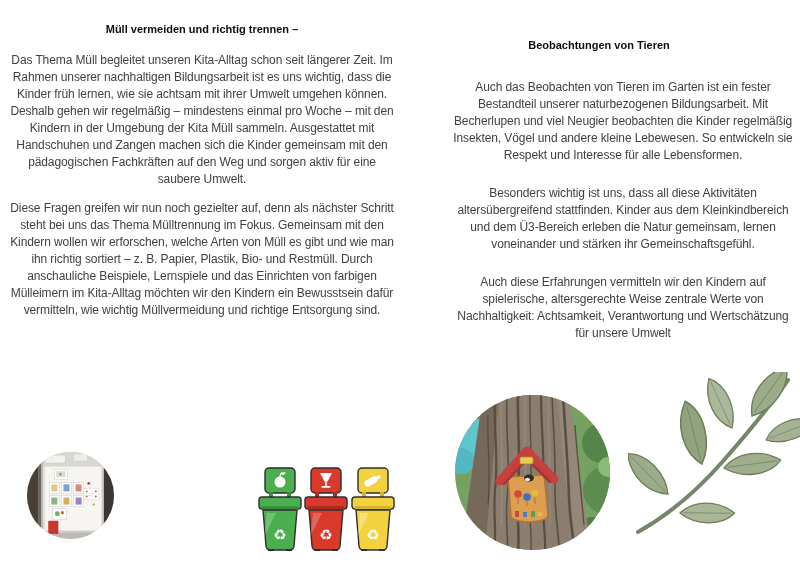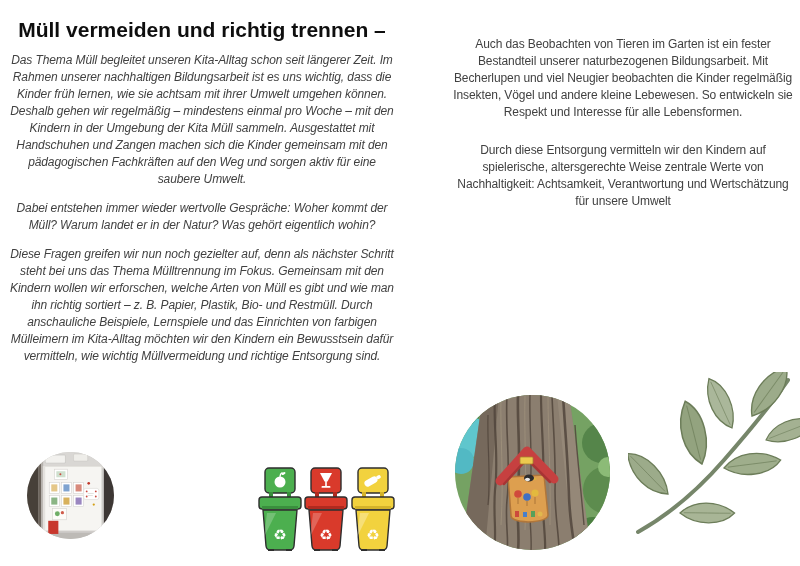--- a/index.html
+++ b/index.html
@@ -4,54 +4,55 @@
 <style>
   html,body{margin:0;padding:0;background:#ffffff;}
   .page{
     position:relative;width:800px;height:566px;background:#ffffff;
     overflow:hidden;font-family:"Liberation Sans",sans-serif;
   }
   .col{position:absolute;text-align:center;}
   .col-left{left:6px;top:20px;width:392px;}
   .col-right{left:402px;top:36px;width:394px;}
   .title{
-    margin:0;font-size:21px;line-height:19px;font-weight:700;color:#0e0e0e;
+    margin:0;font-size:11px;line-height:19px;font-weight:700;color:#0e0e0e;
   }
   .col-left .title{margin-bottom:13px;}
   .col-right .title{margin-bottom:24px;}
   .tline{display:block;}
   .body-p{
     margin:0;font-size:12px;line-height:17px;letter-spacing:-0.1px;color:#414141;
   }
-  .col-left .body-p{margin-bottom:12px;font-style:italic;}
+  .col-left .body-p{margin-bottom:12px;}
   .col-right .body-p{margin-bottom:21px;margin-left:48px;}
   .img{position:absolute;}
   .img svg{display:block;width:100%;height:100%;}
   .wall-photo{left:27px;top:452px;width:87px;height:87px;}
   .bins{left:257px;top:467px;width:139px;height:84px;}
   .tree-photo{left:455px;top:395px;width:155px;height:155px;}
   .leaf{left:628px;top:372px;width:175px;height:172px;}
 </style>
 </head>
 <body>
 
 <div class="page">
 
   <section class="col col-left">
     <h1 class="title">
       <span class="tline">Müll vermeiden und richtig trennen –</span>
     </h1>
     <p class="body-p">Das Thema Müll begleitet unseren Kita-Alltag schon seit längerer Zeit. Im Rahmen unserer nachhaltigen Bildungsarbeit ist es uns wichtig, dass die Kinder früh lernen, wie sie achtsam mit ihrer Umwelt umgehen können. Deshalb gehen wir regelmäßig – mindestens einmal pro Woche – mit den Kindern in der Umgebung der Kita Müll sammeln. Ausgestattet mit Handschuhen und Zangen machen sich die Kinder gemeinsam mit den pädagogischen Fachkräften auf den Weg und sorgen aktiv für eine saubere Umwelt.</p>
-    <p class="body-p">Dabei entstehen immer wieder wertvolle Gespräche: Woher kommt der Müll? Warum landet er in der Natur? Was gehört eigentlich wohin?</p>
     <p class="body-p">Diese Fragen greifen wir nun noch gezielter auf, denn als nächster Schritt steht bei uns das Thema Mülltrennung im Fokus. Gemeinsam mit den Kindern wollen wir erforschen, welche Arten von Müll es gibt und wie man ihn richtig sortiert – z. B. Papier, Plastik, Bio- und Restmüll. Durch anschauliche Beispiele, Lernspiele und das Einrichten von farbigen Mülleimern im Kita-Alltag möchten wir den Kindern ein Bewusstsein dafür vermitteln, wie wichtig Müllvermeidung und richtige Entsorgung sind.</p>
   </section>
 
   <section class="col col-right">
+    <h1 class="title">Beobachtungen von Tieren</h1>
     <p class="body-p">Auch das Beobachten von Tieren im Garten ist ein fester Bestandteil unserer naturbezogenen Bildungsarbeit. Mit Becherlupen und viel Neugier beobachten die Kinder regelmäßig Insekten, Vögel und andere kleine Lebewesen. So entwickeln sie Respekt und Interesse für alle Lebensformen.</p>
-    <p class="body-p">Durch diese Entsorgung vermitteln wir den Kindern auf spielerische, altersgerechte Weise zentrale Werte von Nachhaltigkeit: Achtsamkeit, Verantwortung und Wertschätzung für unsere Umwelt</p>
+    <p class="body-p">Besonders wichtig ist uns, dass all diese Aktivitäten altersübergreifend stattfinden. Kinder aus dem Kleinkindbereich und dem Ü3-Bereich erleben die Natur gemeinsam, lernen voneinander und stärken ihr Gemeinschaftsgefühl.</p>
+    <p class="body-p">Auch diese Erfahrungen vermitteln wir den Kindern auf spielerische, altersgerechte Weise zentrale Werte von Nachhaltigkeit: Achtsamkeit, Verantwortung und Wertschätzung für unsere Umwelt</p>
   </section>
 
   <div class="img wall-photo">
     <svg viewBox="0 0 86 86" xmlns="http://www.w3.org/2000/svg">
       <defs>
           <clipPath id="clipWall">
             <circle cx="43" cy="43" r="43"></circle>
           </clipPath>
         </defs>
       <g clip-path="url(#clipWall)">

